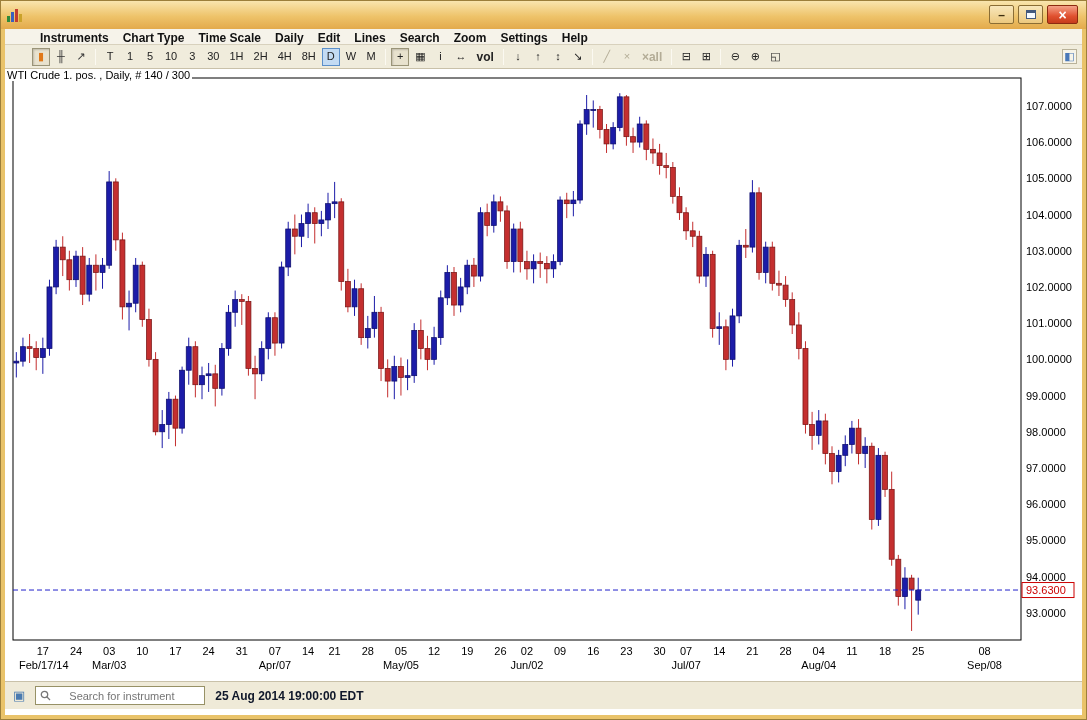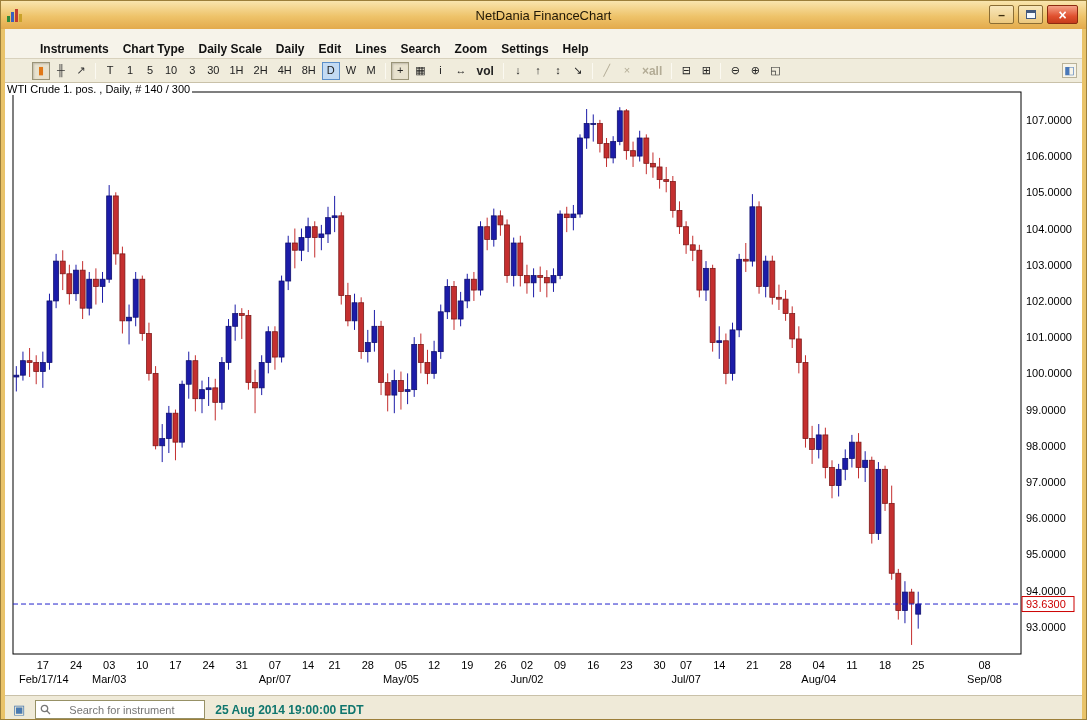--- a/index.html
+++ b/index.html
@@ -26,22 +26,22 @@
     font-size:12px;font-weight:bold;color:#3d2e0f;cursor:default;
   }
   .wbtn.close{
     width:31px;background:linear-gradient(#f4a288,#e0502f 60%,#c63c1c);
     border-color:#8c2a10;color:#fff;font-size:14px;
   }
   .max-glyph{width:10px;height:9px;border:1px solid #43597e;border-top-width:3px;background:#f6faff;}
   .frame{padding:0 4px 4px;height:692px;}
   .body{background:#fff;height:686px;display:flex;flex-direction:column;}
   .menubar{
-    height:30px;background:#f6f3ea;border-bottom:1px solid #d8d1bd;
-    display:flex;align-items:flex-end;padding-left:28px;flex:none;
+    height:16px;background:#f6f3ea;border-bottom:1px solid #d8d1bd;
+    display:flex;align-items:flex-start;padding-left:28px;flex:none;
   }
   .menu-item{font-size:12px;font-weight:bold;color:#111;padding:2px 7px;cursor:default;}
   .toolbar{
     height:24px;background:#f0ecdc;border-bottom:1px solid #c9c1a9;
     display:flex;align-items:center;padding-left:26px;flex:none;position:relative;
   }
   .tbtn{
     display:inline-flex;align-items:center;justify-content:center;
     min-width:18px;height:18px;padding:0 3px;margin:0 1px;
     font-size:11px;color:#222;border:1px solid transparent;cursor:default;line-height:1;
@@ -69,53 +69,52 @@
   }
   .status-icon{font-size:13px;color:#4a7ab0;line-height:1;}
   .search-box{
     width:170px;height:19px;background:#fff;border:1px solid #979166;
     display:flex;align-items:center;padding:0 4px;gap:16px;
   }
   .search-box input{
     border:none;outline:none;flex:1;font-size:11px;min-width:0;
     font-family:"Liberation Sans",sans-serif;color:#333;background:transparent;
   }
-  .timestamp{font-size:12px;font-weight:bold;color:#0f766e;}
+  .timestamp{font-size:12px;font-weight:bold;color:#0f172a;}
   .app-icon{display:flex;align-items:flex-end;gap:1px;height:14px;margin-right:4px;}
   .app-icon i{display:block;width:3px;}
 </style>
 </head>
 <body>
 
 <div class="window">
 
   <div class="titlebar">
     <span class="app-icon">
       <i style="height:6px;background:#2f8a3a"></i>
         <i style="height:10px;background:#3a5fc0"></i>
         <i style="height:13px;background:#c23c30"></i>
         <i style="height:8px;background:#caa22a"></i>
     </span>
-    <span class="title">NetDania FinanceChart</span>
     <span class="win-controls">
       <span class="wbtn">–</span>
       <span class="wbtn">
           <span class="max-glyph"></span>
         </span>
       <span class="wbtn close">×</span>
     </span>
   </div>
 
   <div class="frame">
     <div class="body">
 
       <div class="menubar">
           <span class="menu-item">Instruments</span>
           <span class="menu-item">Chart Type</span>
-          <span class="menu-item">Daily Scale</span>
+          <span class="menu-item">Time Scale</span>
           <span class="menu-item">Daily</span>
           <span class="menu-item">Edit</span>
           <span class="menu-item">Lines</span>
           <span class="menu-item">Search</span>
           <span class="menu-item">Zoom</span>
           <span class="menu-item">Settings</span>
           <span class="menu-item">Help</span>
         </div>
 
       <div class="toolbar">

